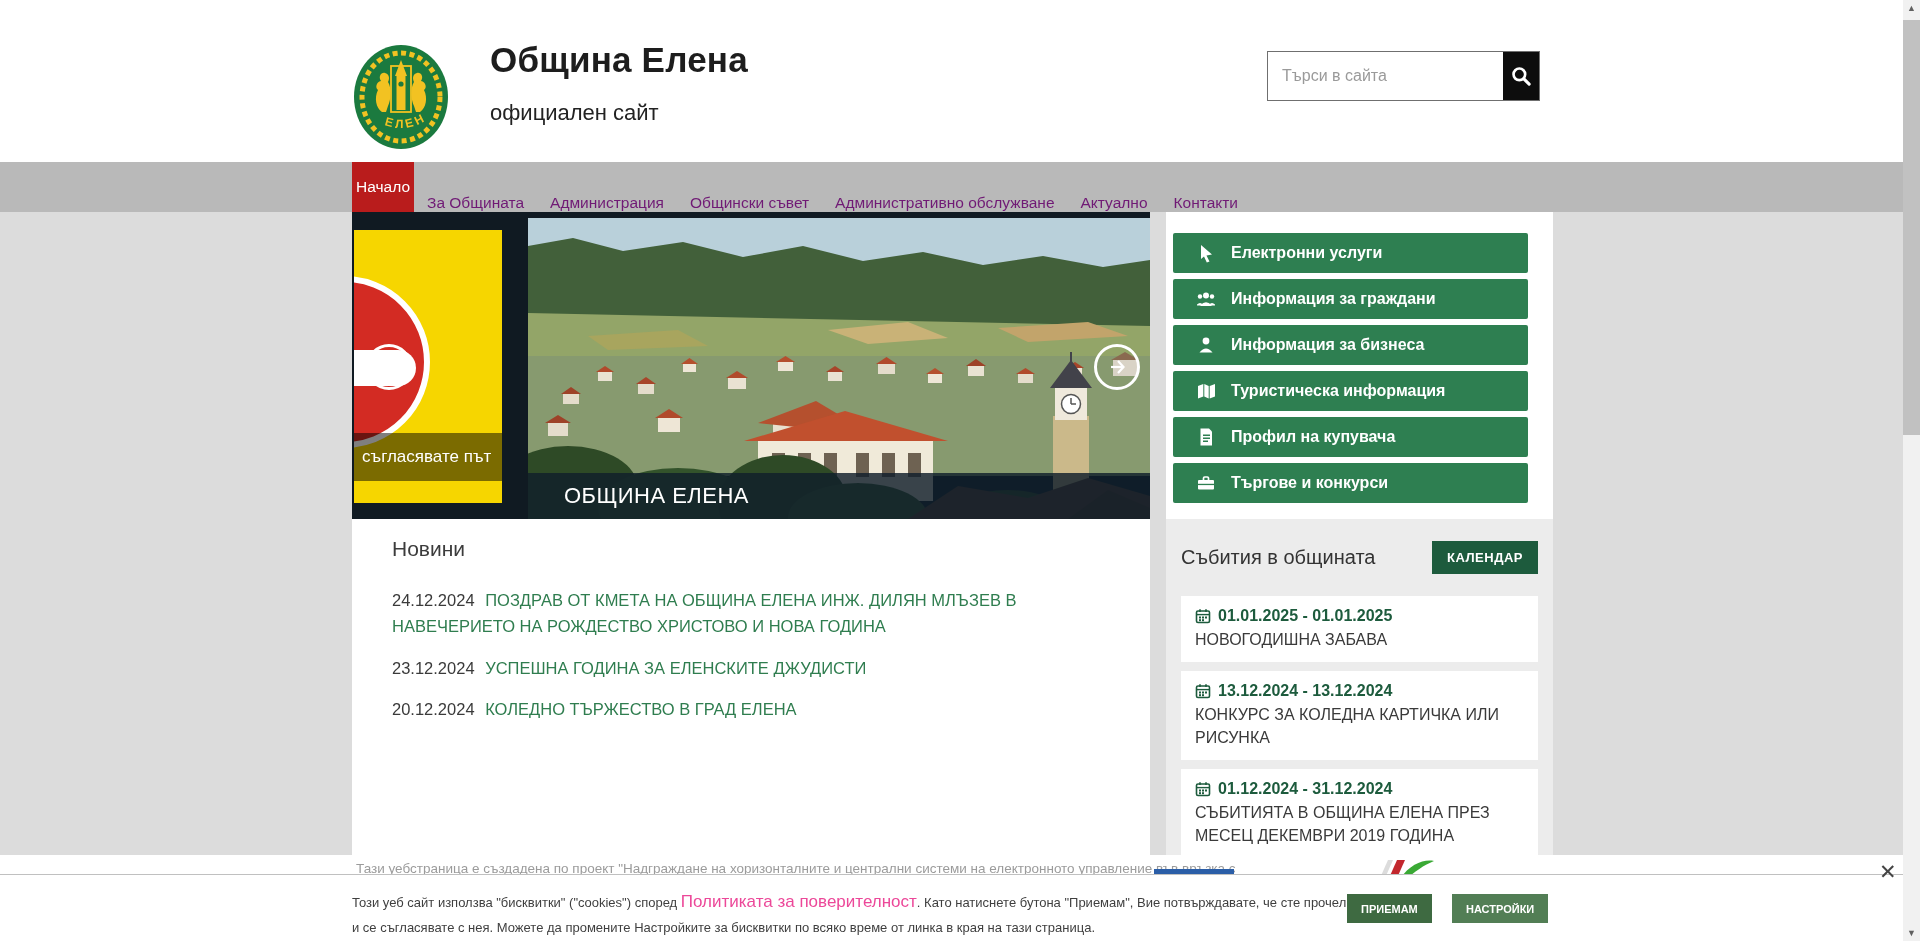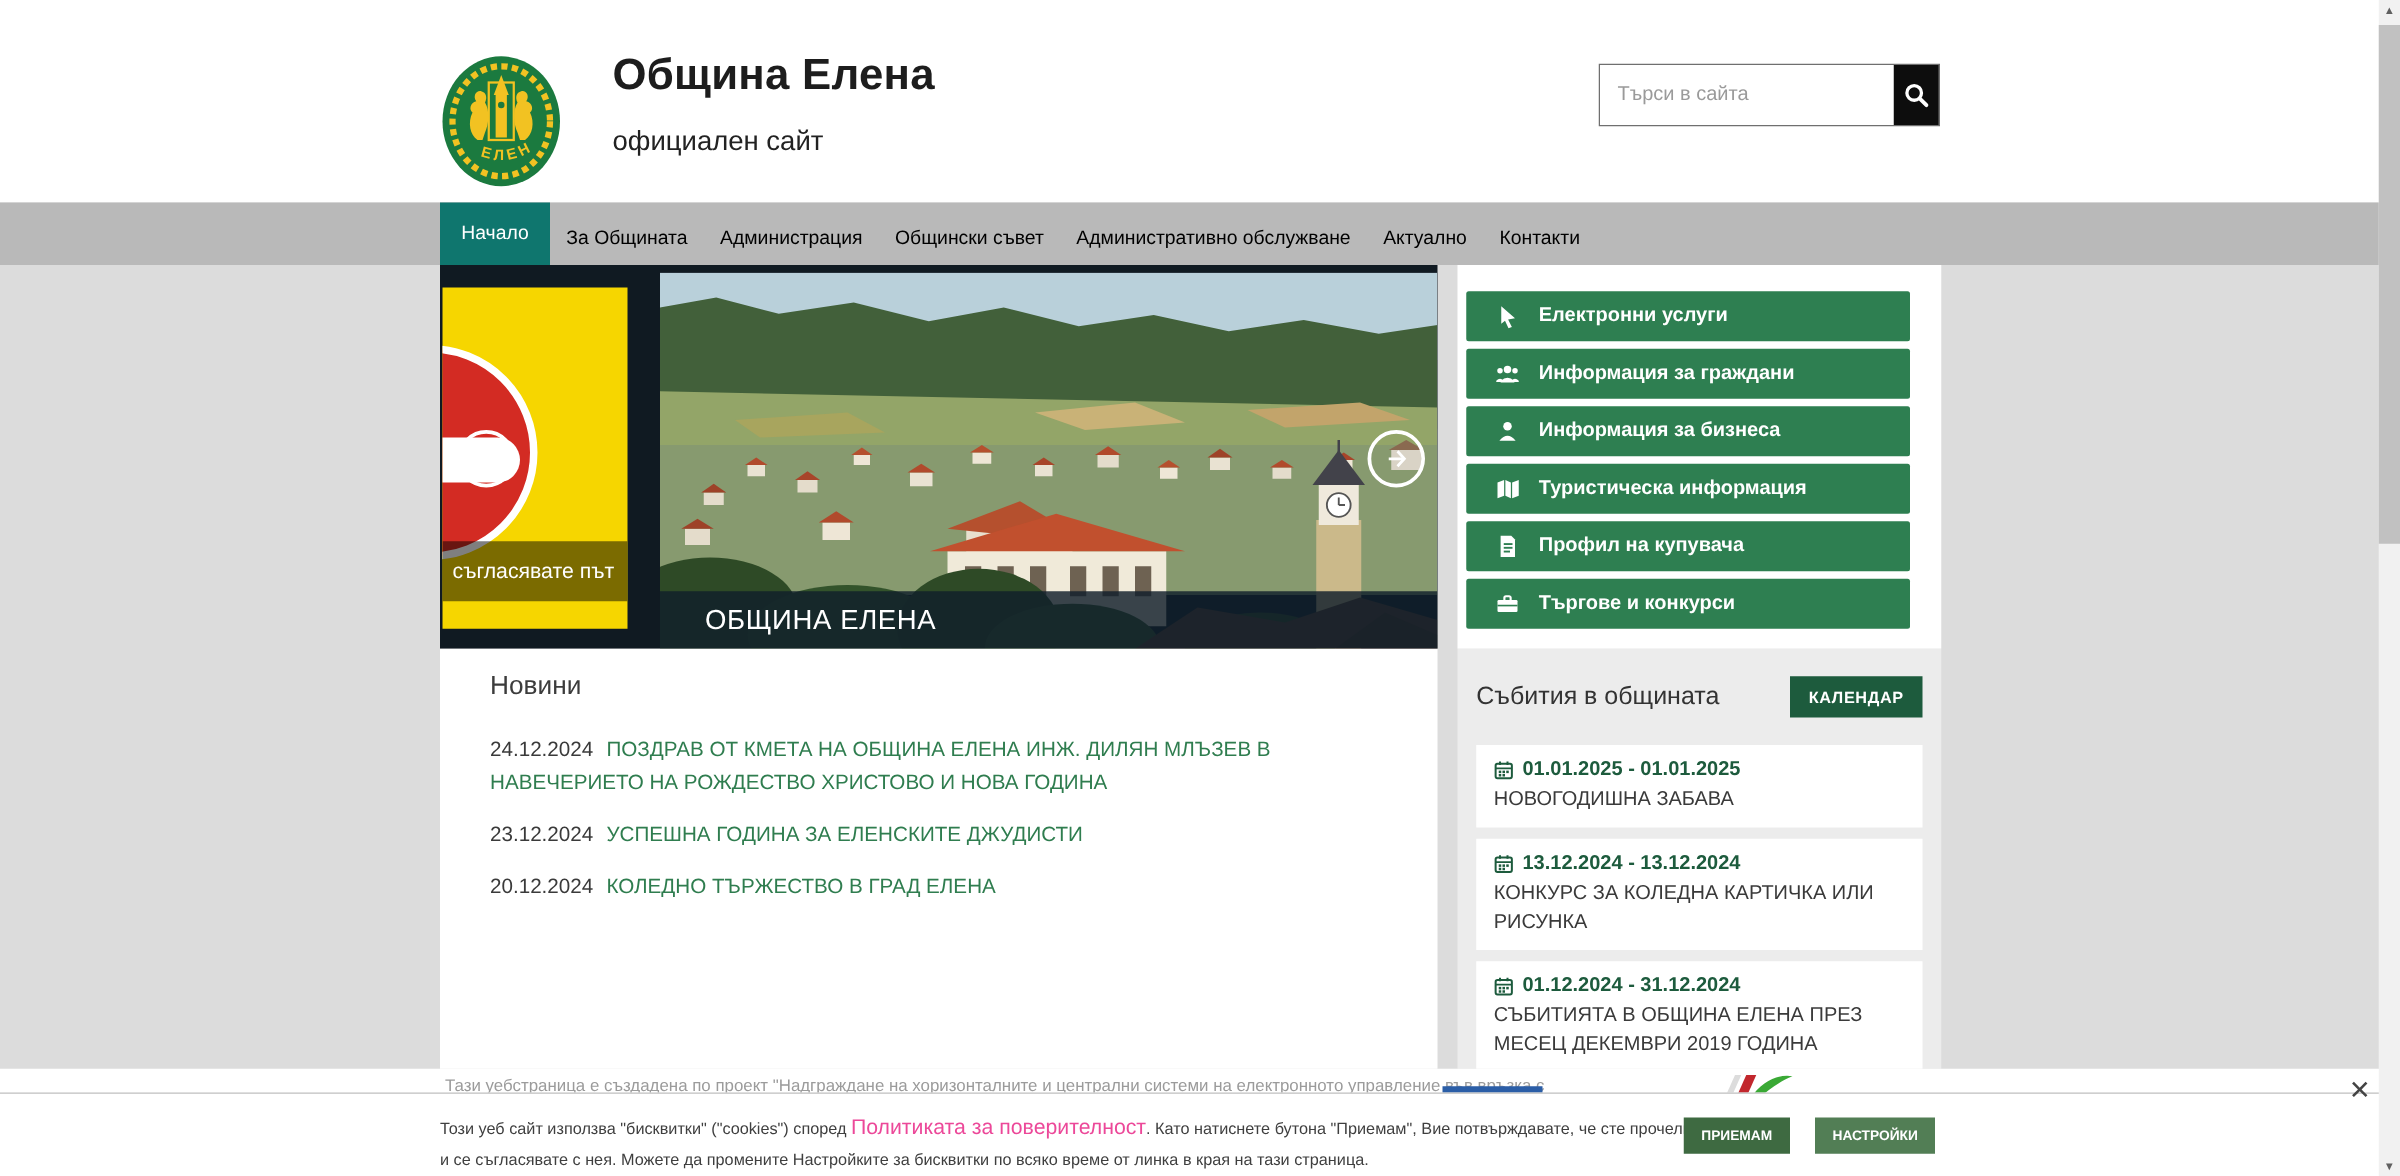--- a/index.html
+++ b/index.html
@@ -6,31 +6,31 @@
   html,body { width:1920px; height:941px; overflow:hidden; }
   body { font-family:"Liberation Sans", sans-serif; background:#dcdcdc; position:relative; }
 
   .container { width:1200px; margin-left:352px; position:relative; height:100%; }
 
   
   .header { position:absolute; top:0; left:0; width:100%; height:162px; background:#fff; z-index:2; }
   .logo { position:absolute; left:0; top:42; top:42px; width:98px; height:110px; }
   .site-title { position:absolute; left:138px; top:40px; font-size:35px; font-weight:bold; color:#1d1d1d; letter-spacing:0.2px; }
   .site-subtitle { position:absolute; left:138px; top:100px; font-size:22px; color:#222; }
-  .search { position:absolute; right:0; top:51px; width:273px; height:50px; display:flex; border:1px solid #6f6f6f; background:#fff; }
+  .search { position:absolute; right:12px; top:51px; width:273px; height:50px; display:flex; border:1px solid #6f6f6f; background:#fff; }
   .search input { flex:1; border:none; outline:none; padding:0 14px; font-size:16px; color:#333; font-family:inherit; }
   .search input::placeholder { color:#9a9a9a; }
   .search-btn { width:51px; height:100%; background:#0d0d0d; border:none; display:flex; align-items:center; justify-content:center; cursor:pointer; }
 
   
   .nav { position:absolute; top:162px; left:0; width:100%; height:50px; background:#b9b9b9; z-index:2; }
   .nav ul { list-style:none; display:flex; height:100%; }
   .nav li { height:100%; }
-  .nav li a { display:block; height:100%; line-height:50px; padding:4px 13px; font-size:15.5px; color:#000000; text-decoration:none; }
-  .nav li.active a { background:#0f766e; color:#fff; padding:0 17px; }
+  .nav li a { display:block; height:100%; line-height:50px; padding:16px 13px; font-size:15.5px; color:#701a75; text-decoration:none; }
+  .nav li.active a { background:#b91c1c; color:#fff; padding:0 4px; }
 
   
   .carousel { position:absolute; top:212px; left:352px; width:798px; height:307px; background:#101a22; overflow:hidden; z-index:1; }
   .slide-prev { position:absolute; left:2px; top:18px; width:148px; height:273px; background:#f6d600; overflow:hidden; }
   .sign-circle { position:absolute; left:-96px; top:46px; width:172px; height:172px; background:#d32b23; border:6px solid #fff; border-radius:50%; }
   .sign-bar { position:absolute; left:-20px; top:120px; width:82px; height:36px; background:#fff; border-radius:18px; }
   .slide-caption { position:absolute; left:0; bottom:22px; width:100%; height:48px; background:rgba(0,0,0,0.5); color:#fff; font-size:17px; line-height:48px; padding-left:8px; white-space:nowrap; overflow:hidden; }
   .slide-active { position:absolute; left:176px; top:6px; width:622px; height:301px; overflow:hidden; }
   .slide-active svg { display:block; }
   .active-caption { position:absolute; left:0; bottom:0; width:100%; height:46px; background:rgba(16,31,43,0.82); color:#fff; font-size:22px; line-height:46px; padding-left:36px; letter-spacing:0.5px; }

